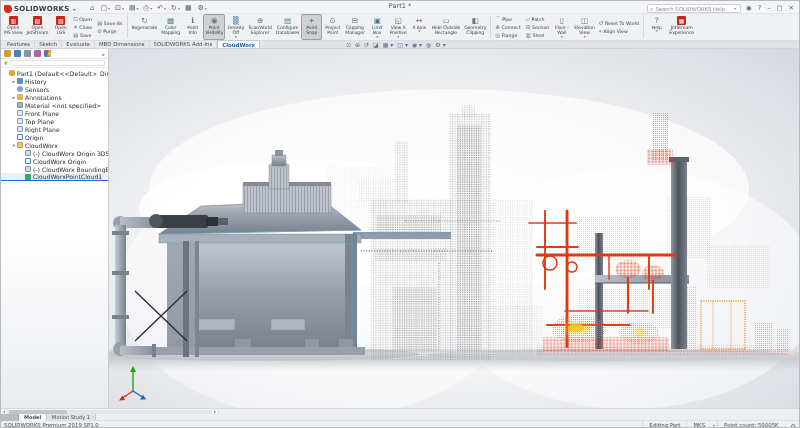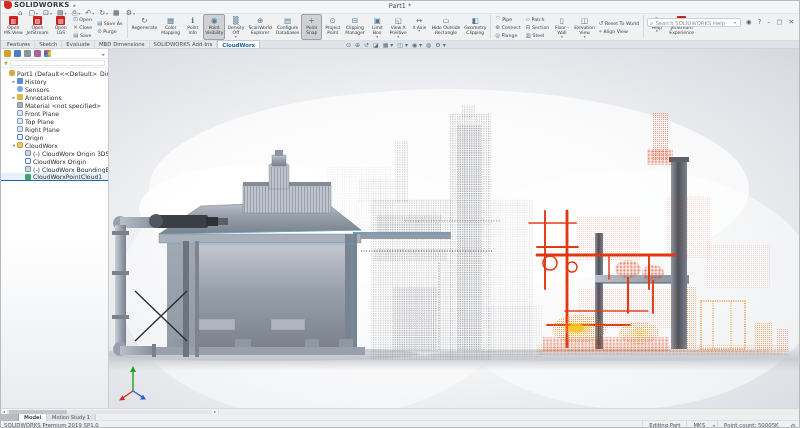--- a/index.html
+++ b/index.html
@@ -1,20 +1,20 @@
 <!DOCTYPE html>
 <html><head>
 <meta charset="utf-8">
 <style>
   html,body{margin:0;padding:0;background:#9aa0a8;}
   *{box-sizing:border-box;font-family:"DejaVu Sans","Liberation Sans",sans-serif;}
   .app{position:relative;width:800px;height:428px;background:#f2f3f4;overflow:hidden;border:1px solid #b7bbc0;}
 
   
-  .titlebar{height:13px;display:flex;align-items:flex-start;background:#f4f5f6;border-bottom:1px solid #e3e5e8;padding:0 3px;position:relative;flex-direction:column;}
+  .titlebar{height:13px;display:flex;align-items:flex-end;background:#f4f5f6;border-bottom:1px solid #e3e5e8;padding:0 3px;position:relative;}
   .brand{display:flex;align-items:center;gap:2px;}
   .brandmark{width:8px;height:8px;background:#d6281e;border-radius:1px 4px 4px 4px;}
   .brandtext{font-size:7px;font-weight:bold;color:#3a3d41;letter-spacing:.2px;}
   .brandchev{font-size:5px;color:#777;margin-left:2px;}
   .qat{display:flex;align-items:center;gap:5px;margin-left:14px;}
   .qbtn{display:flex;align-items:center;gap:1px;color:#5a5e63;font-size:7px;line-height:9px;cursor:default;}
   .qbtn .qcaret{font-size:4px;color:#888;}
   .doctitle{position:absolute;left:50%;top:1px;transform:translateX(-50%);font-size:6.5px;color:#4a4d51;}
   .tbright{margin-left:auto;display:flex;align-items:center;gap:5px;}
   .search{display:flex;align-items:center;gap:2px;width:94px;height:9px;background:#fff;border:1px solid #ccd0d5;border-radius:2px;padding:0 2px;font-size:5.3px;color:#8a8e94;}

